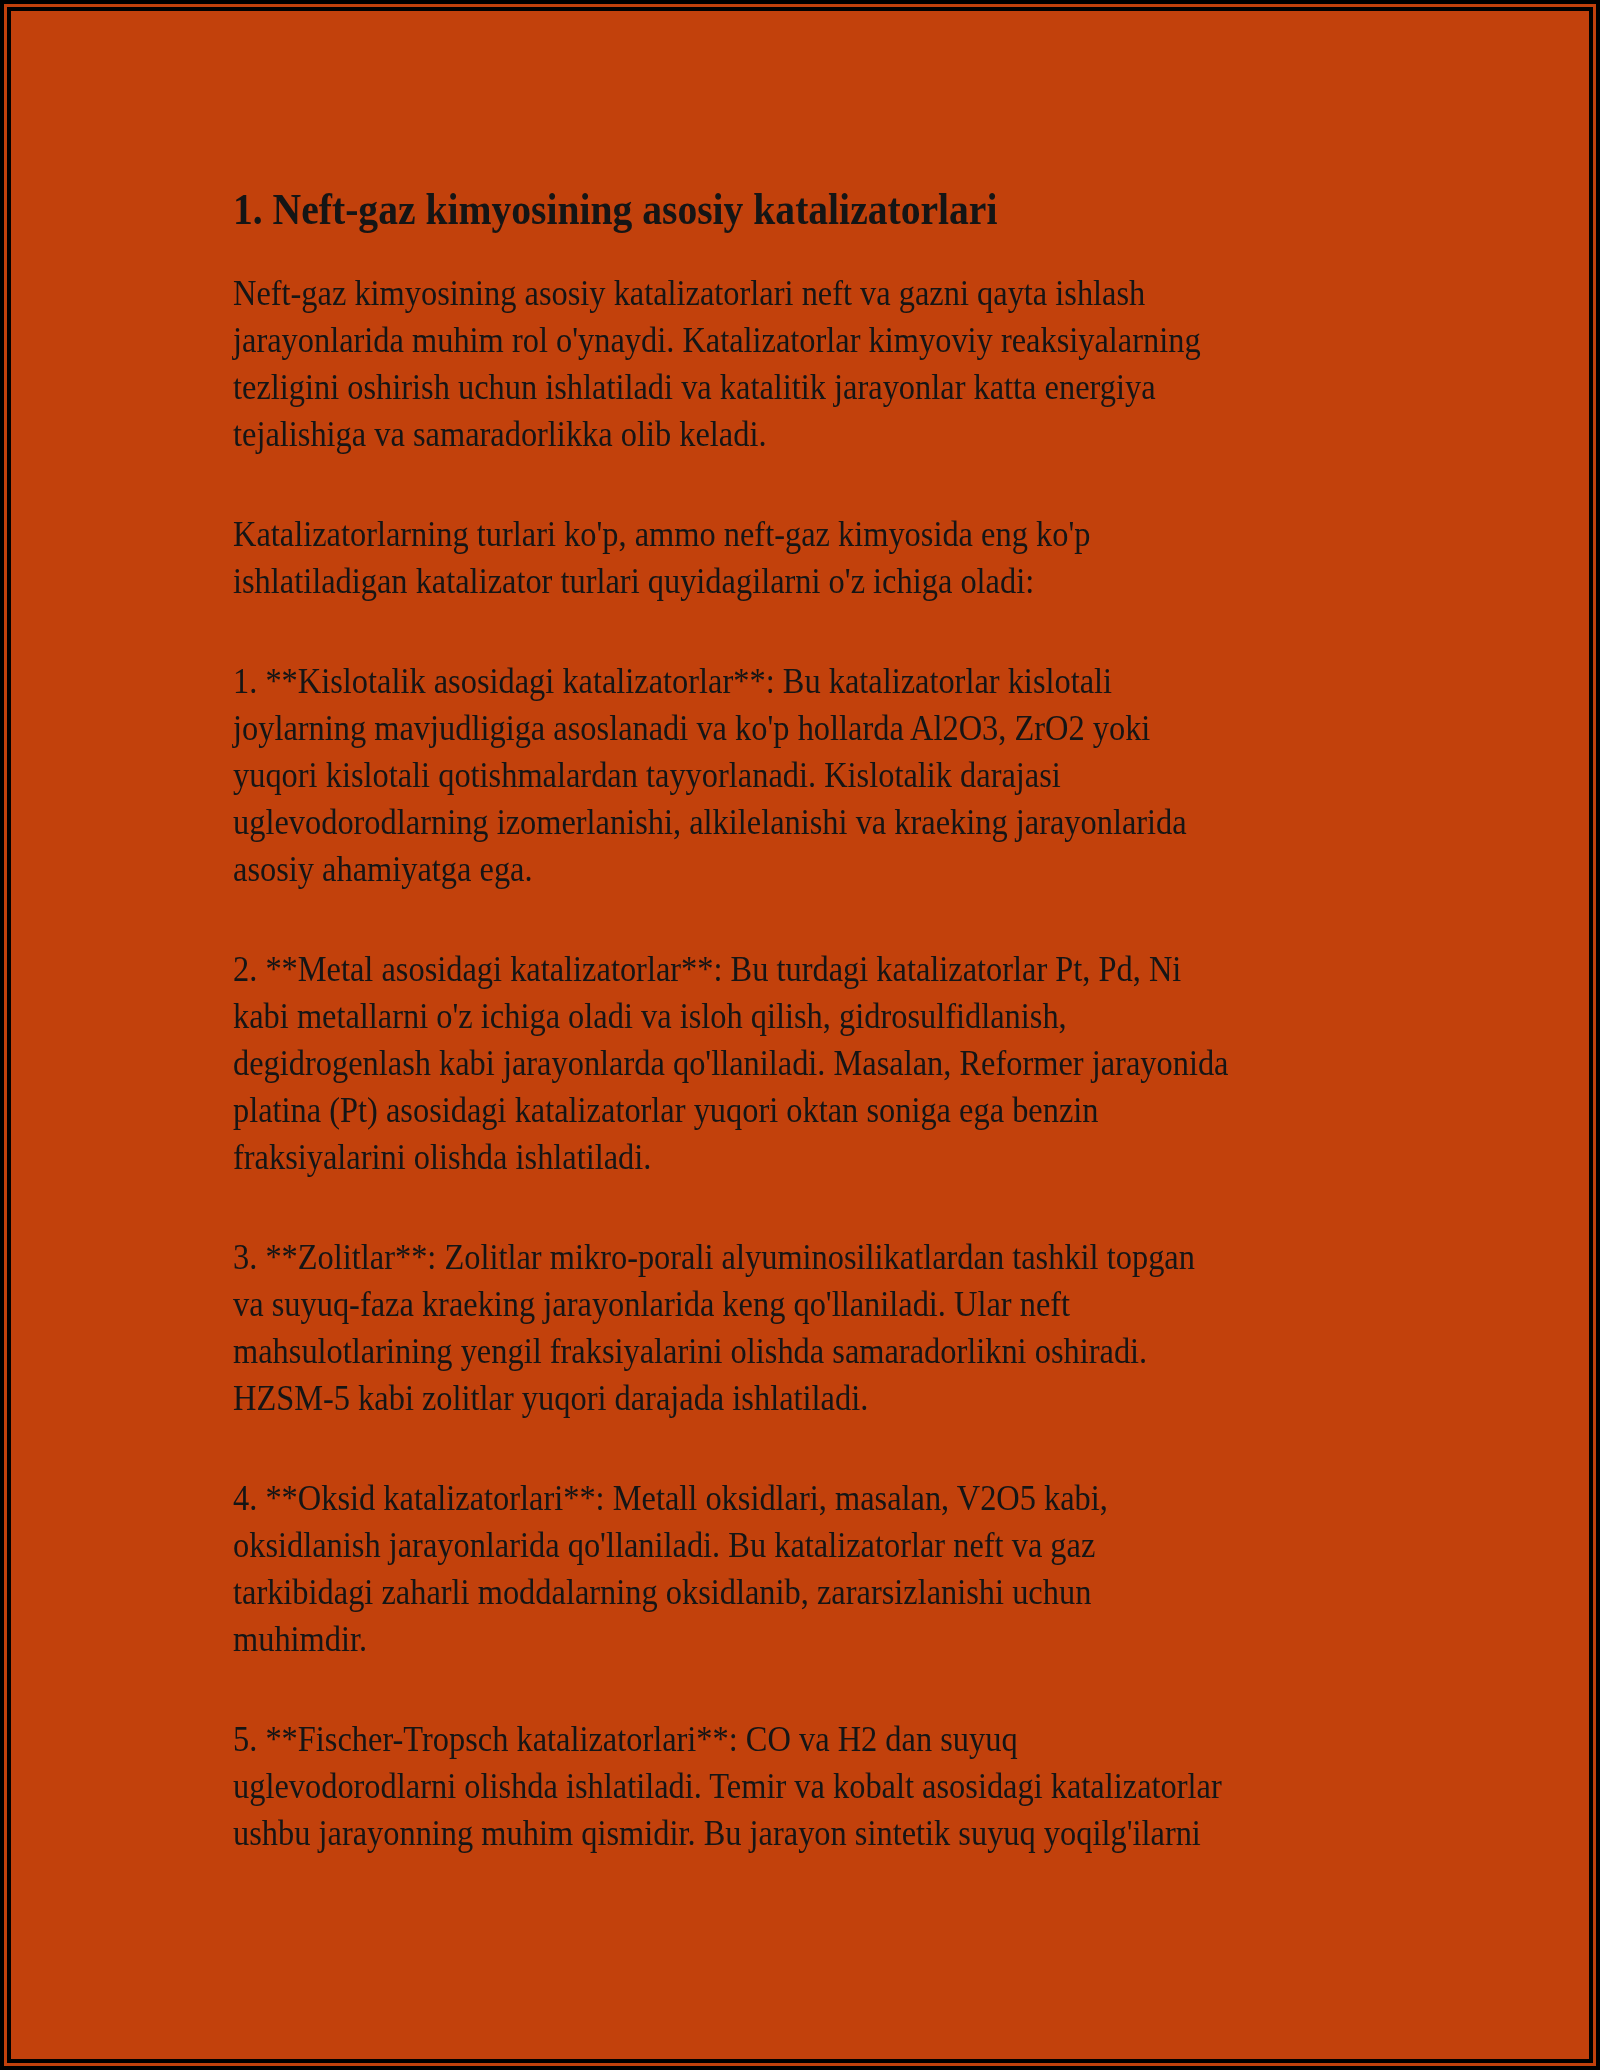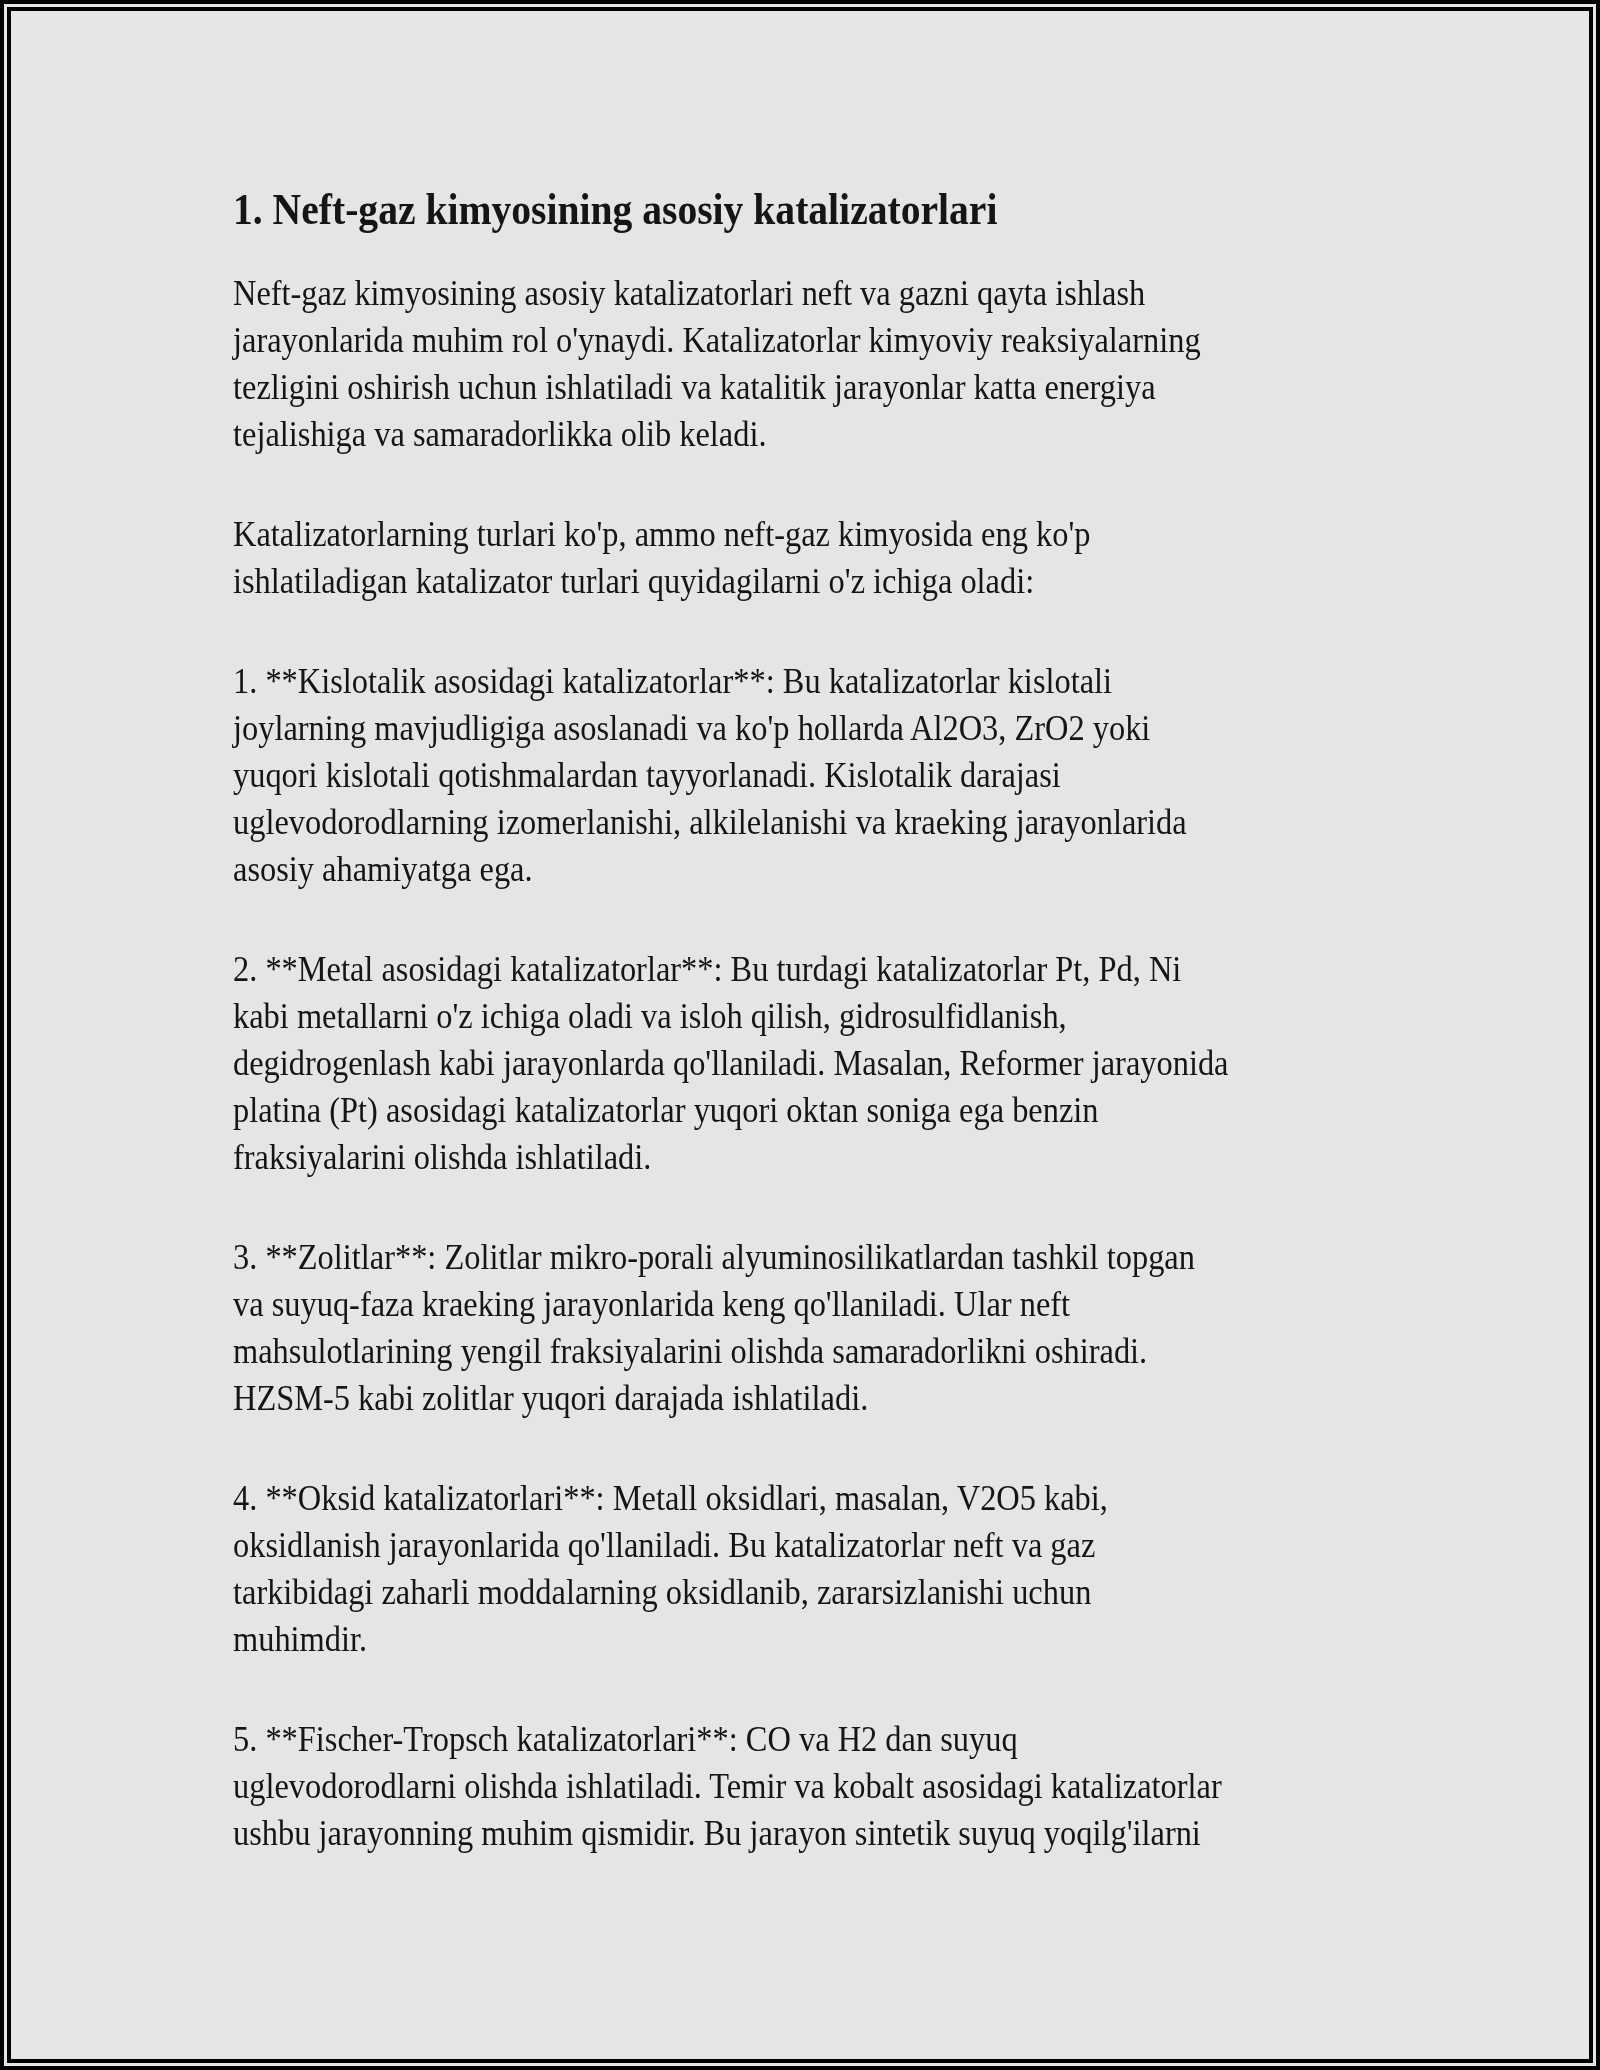--- a/index.html
+++ b/index.html
@@ -7,21 +7,21 @@
     padding: 0;
     width: 1600px;
     height: 2070px;
     background: #ffffff;
     overflow: hidden;
   }
   .page {
     position: relative;
     width: 1600px;
     height: 2070px;
-    background: #e5e5e5;
+    background: #c2410c;
     box-sizing: border-box;
   }
   
   .frame-outer {
     position: absolute;
     inset: 0;
     border: 4px solid #000000;
     pointer-events: none;
     z-index: 5;
   }

